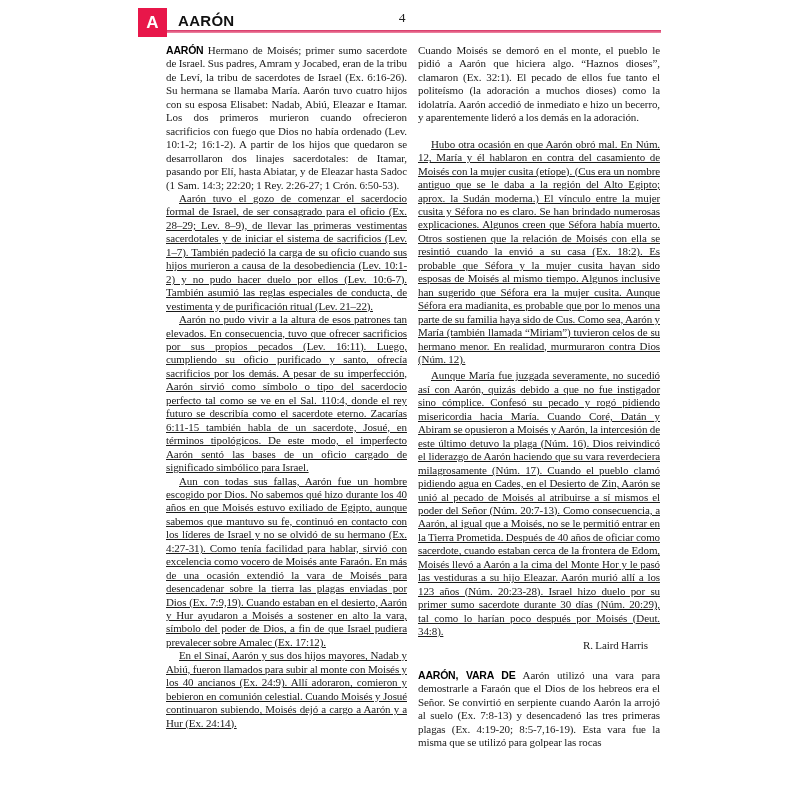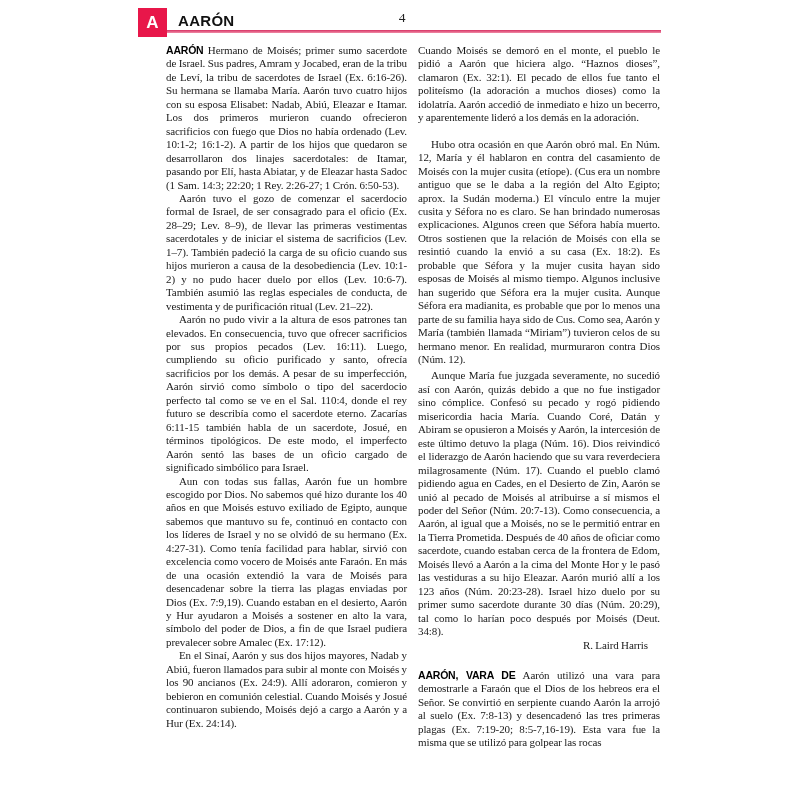--- a/index.html
+++ b/index.html
@@ -18,21 +18,21 @@
       font-size:13.5px;color:#222;}
   .rule{position:absolute;left:139px;top:30px;width:522px;height:3px;
       background:linear-gradient(to bottom, var(--rule,#d63364), #f08aa6);z-index:1;}
 
   
   .columns{position:absolute;left:166px;top:44px;width:494px;display:flex;gap:11px;}
   .col{width:241px;}
   .col.right{width:242px;}
   .col p{margin:0;font-size:11px;line-height:13.45px;text-align:justify;
       letter-spacing:-0.1px;word-spacing:-0.2px;}
-  .indent{text-indent:13px;}
+  .indent{text-indent:13px;text-decoration:underline;}
   .gap{margin-top:13px !important;}
   .smallgap{margin-top:3px !important;}
   .headword{font-family:"Liberation Sans",sans-serif;font-weight:bold;
       font-size:10.5px;letter-spacing:-0.2px;color:#000;}
   .signature{text-align:right !important;padding-right:12px;
       margin-top:1px !important;font-size:11.2px;}
   .entry2{margin-top:16px !important;}
 </style>
 </head>
 <body>
@@ -44,25 +44,25 @@
   <div class="page-number">4</div>
   <div class="rule"></div>
 
   <main class="columns">
 
     <div class="col">
       <p><span class="headword">AARÓN</span> <span>Hermano de Moisés; primer sumo sacerdote de Israel. Sus padres, Amram y Jocabed, eran de la tribu de Leví, la tribu de sacerdotes de Israel (Ex. 6:16-26). Su hermana se llamaba María. Aarón tuvo cuatro hijos con su esposa Elisabet: Nadab, Abiú, Eleazar e Itamar. Los dos primeros murieron cuando ofrecieron sacrificios con fuego que Dios no había ordenado (Lev. 10:1-2; 16:1-2). A partir de los hijos que quedaron se desarrollaron dos linajes sacerdotales: de Itamar, pasando por Elí, hasta Abiatar, y de Eleazar hasta Sadoc (1 Sam. 14:3; 22:20; 1 Rey. 2:26-27; 1 Crón. 6:50-53).</span></p>
       <p class="indent">Aarón tuvo el gozo de comenzar el sacerdocio formal de Israel, de ser consagrado para el oficio (Ex. 28–29; Lev. 8–9), de llevar las primeras vestimentas sacerdotales y de iniciar el sistema de sacrificios (Lev. 1–7). También padeció la carga de su oficio cuando sus hijos murieron a causa de la desobediencia (Lev. 10:1-2) y no pudo hacer duelo por ellos (Lev. 10:6-7). También asumió las reglas especiales de conducta, de vestimenta y de purificación ritual (Lev. 21–22).</p>
       <p class="indent">Aarón no pudo vivir a la altura de esos patrones tan elevados. En consecuencia, tuvo que ofrecer sacrificios por sus propios pecados (Lev. 16:11). Luego, cumpliendo su oficio purificado y santo, ofrecía sacrificios por los demás. A pesar de su imperfección, Aarón sirvió como símbolo o tipo del sacerdocio perfecto tal como se ve en el Sal. 110:4, donde el rey futuro se describía como el sacerdote eterno. Zacarías 6:11-15 también habla de un sacerdote, Josué, en términos tipológicos. De este modo, el imperfecto Aarón sentó las bases de un oficio cargado de significado simbólico para Israel.</p>
       <p class="indent">Aun con todas sus fallas, Aarón fue un hombre escogido por Dios. No sabemos qué hizo durante los 40 años en que Moisés estuvo exiliado de Egipto, aunque sabemos que mantuvo su fe, continuó en contacto con los líderes de Israel y no se olvidó de su hermano (Ex. 4:27-31). Como tenía facilidad para hablar, sirvió con excelencia como vocero de Moisés ante Faraón. En más de una ocasión extendió la vara de Moisés para desencadenar sobre la tierra las plagas enviadas por Dios (Ex. 7:9,19). Cuando estaban en el desierto, Aarón y Hur ayudaron a Moisés a sostener en alto la vara, símbolo del poder de Dios, a fin de que Israel pudiera prevalecer sobre Amalec (Ex. 17:12).</p>
-      <p class="indent">En el Sinaí, Aarón y sus dos hijos mayores, Nadab y Abiú, fueron llamados para subir al monte con Moisés y los 90 ancianos (Ex. 24:9). Allí adoraron, comieron y bebieron en comunión celestial. Cuando Moisés y Josué continuaron subiendo, Moisés dejó a cargo a Aarón y a Hur (Ex. 24:14).</p>
+      <p class="indent">En el Sinaí, Aarón y sus dos hijos mayores, Nadab y Abiú, fueron llamados para subir al monte con Moisés y los 40 ancianos (Ex. 24:9). Allí adoraron, comieron y bebieron en comunión celestial. Cuando Moisés y Josué continuaron subiendo, Moisés dejó a cargo a Aarón y a Hur (Ex. 24:14).</p>
     </div>
 
     <div class="col right">
       <p>Cuando Moisés se demoró en el monte, el pueblo le pidió a Aarón que hiciera algo. “Haznos dioses”, clamaron (Ex. 32:1). El pecado de ellos fue tanto el politeísmo (la adoración a muchos dioses) como la idolatría. Aarón accedió de inmediato e hizo un becerro, y aparentemente lideró a los demás en la adoración.</p>
       <p class="indent gap">Hubo otra ocasión en que Aarón obró mal. En Núm. 12, María y él hablaron en contra del casamiento de Moisés con la mujer cusita (etíope). (Cus era un nombre antiguo que se le daba a la región del Alto Egipto; aprox. la Sudán moderna.) El vínculo entre la mujer cusita y Séfora no es claro. Se han brindado numerosas explicaciones. Algunos creen que Séfora había muerto. Otros sostienen que la relación de Moisés con ella se resintió cuando la envió a su casa (Ex. 18:2). Es probable que Séfora y la mujer cusita hayan sido esposas de Moisés al mismo tiempo. Algunos inclusive han sugerido que Séfora era la mujer cusita. Aunque Séfora era madianita, es probable que por lo menos una parte de su familia haya sido de Cus. Como sea, Aarón y María (también llamada “Miriam”) tuvieron celos de su hermano menor. En realidad, murmuraron contra Dios (Núm. 12).</p>
       <p class="indent smallgap">Aunque María fue juzgada severamente, no sucedió así con Aarón, quizás debido a que no fue instigador sino cómplice. Confesó su pecado y rogó pidiendo misericordia hacia María. Cuando Coré, Datán y Abiram se opusieron a Moisés y Aarón, la intercesión de este último detuvo la plaga (Núm. 16). Dios reivindicó el liderazgo de Aarón haciendo que su vara reverdeciera milagrosamente (Núm. 17). Cuando el pueblo clamó pidiendo agua en Cades, en el Desierto de Zin, Aarón se unió al pecado de Moisés al atribuirse a sí mismos el poder del Señor (Núm. 20:7-13). Como consecuencia, a Aarón, al igual que a Moisés, no se le permitió entrar en la Tierra Prometida. Después de 40 años de oficiar como sacerdote, cuando estaban cerca de la frontera de Edom, Moisés llevó a Aarón a la cima del Monte Hor y le pasó las vestiduras a su hijo Eleazar. Aarón murió allí a los 123 años (Núm. 20:23-28). Israel hizo duelo por su primer sumo sacerdote durante 30 días (Núm. 20:29), tal como lo harían poco después por Moisés (Deut. 34:8).</p>
       <p class="signature">R. Laird Harris</p>
-      <p class="entry2"><span class="headword">AARÓN, VARA DE</span> <span>Aarón utilizó una vara para demostrarle a Faraón que el Dios de los hebreos era el Señor. Se convirtió en serpiente cuando Aarón la arrojó al suelo (Ex. 7:8-13) y desencadenó las tres primeras plagas (Ex. 7:19-20; 8:5-7,16-19). Esta vara fue la misma que se utilizó para golpear las rocas</span></p>
+      <p class="entry2"><span class="headword">AARÓN, VARA DE</span> <span>Aarón utilizó una vara para demostrarle a Faraón que el Dios de los hebreos era el Señor. Se convirtió en serpiente cuando Aarón la arrojó al suelo (Ex. 7:8-13) y desencadenó las tres primeras plagas (Ex. 4:19-20; 8:5-7,16-19). Esta vara fue la misma que se utilizó para golpear las rocas</span></p>
     </div>
 
   </main>
 </div>
 
 </body></html>

